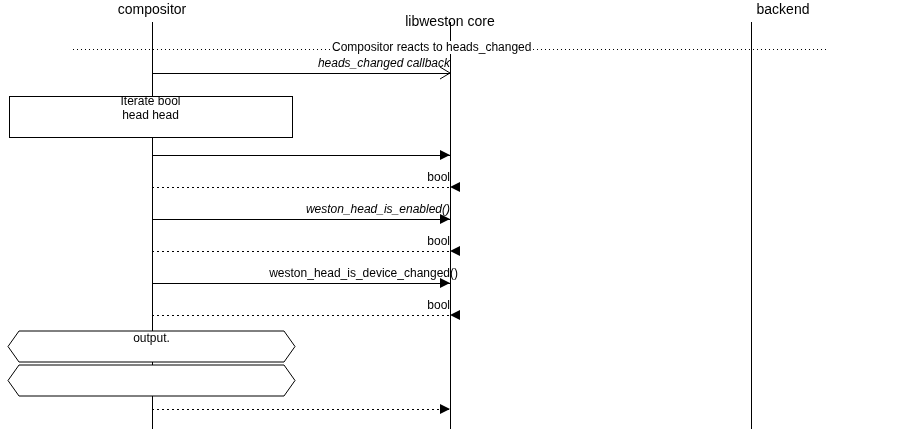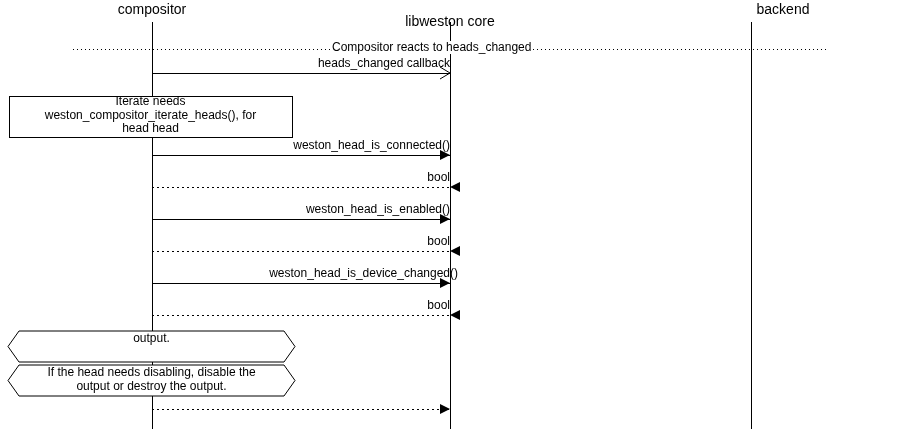--- a/index.html
+++ b/index.html
@@ -84,34 +84,28 @@
       <rect x="9.5" y="96.5" width="283" height="41" fill="#ffffff" stroke="#000000" stroke-width="1" shape-rendering="crispEdges"></rect>
       <polygon points="19,331 284,331 295,346.5 284,362 19,362 8,346.5" fill="#ffffff" stroke="#000000" stroke-width="1"></polygon>
       <polygon points="19,365 284,365 295,380.5 284,396 19,396 8,380.5" fill="#ffffff" stroke="#000000" stroke-width="1"></polygon>
     </svg>
 
   <div id="text-layer" style="position:absolute;left:0;top:0;width:900px;height:429px;">
       <div class="actor-name" style="left: 152px; top: 2px;">compositor</div>
       <div class="actor-name" style="left: 450px; top: 14px;">libweston core</div>
       <div class="actor-name" style="left: 751px; top: 2px; margin-left: 32px;">backend</div>
       <div class="lbl" style="left: 330px; top: 41px; padding: 0px 2px;">Compositor reacts to heads_changed</div>
-      <div class="lbl nobg" style="left: 152px; width: 298px; top: 57px;">heads_changed callback</div>
-      <div class="lbl nobg" style="left: 152px; width: 298px; top: 139px;">weston_head_is_connected()</div>
+      <div class="lbl nobg" style="left: 152px; width: 298px; top: 57px; font-style: italic;">heads_changed callback</div>
       <div class="lbl nobg" style="left: 152px; width: 298px; top: 171px;">bool</div>
-      <div class="lbl nobg" style="left: 152px; width: 298px; top: 203px;">weston_head_is_enabled()</div>
+      <div class="lbl nobg" style="left: 152px; width: 298px; top: 203px; font-style: italic;">weston_head_is_enabled()</div>
       <div class="lbl nobg" style="left: 152px; width: 298px; top: 235px;">bool</div>
       <div class="lbl nobg" style="left: 152px; width: 298px; top: 267px; margin-left: 8px;">weston_head_is_device_changed()</div>
       <div class="lbl nobg" style="left: 152px; width: 298px; top: 299px;">bool</div>
       <div class="boxtext" style="left: 15px; width: 271px; top: 95.25px;">
-        <div>Iterate needs</div>
-        <div>weston_compositor_iterate_heads(), for</div>
+        <div>Iterate bool</div>
         <div>head head</div>
       </div>
       <div class="boxtext" style="left: 14px; width: 275px; top: 332px;">
         <div>output.</div>
-      </div>
-      <div class="boxtext" style="left: 14px; width: 275px; top: 366px;">
-        <div>If the head needs disabling, disable the</div>
-        <div>output or destroy the output.</div>
       </div>
     </div>
 
 </div>
 
 </body></html>

